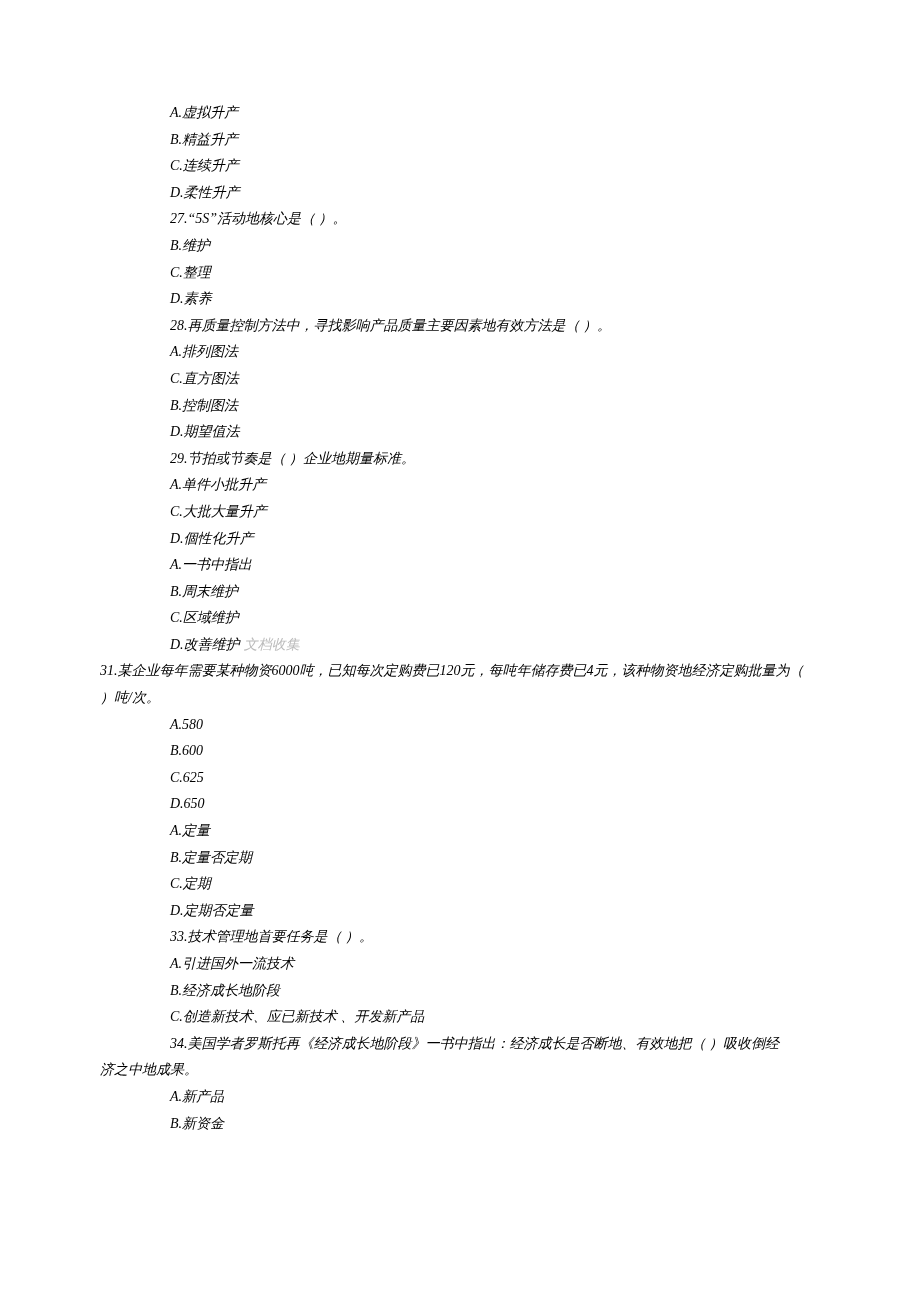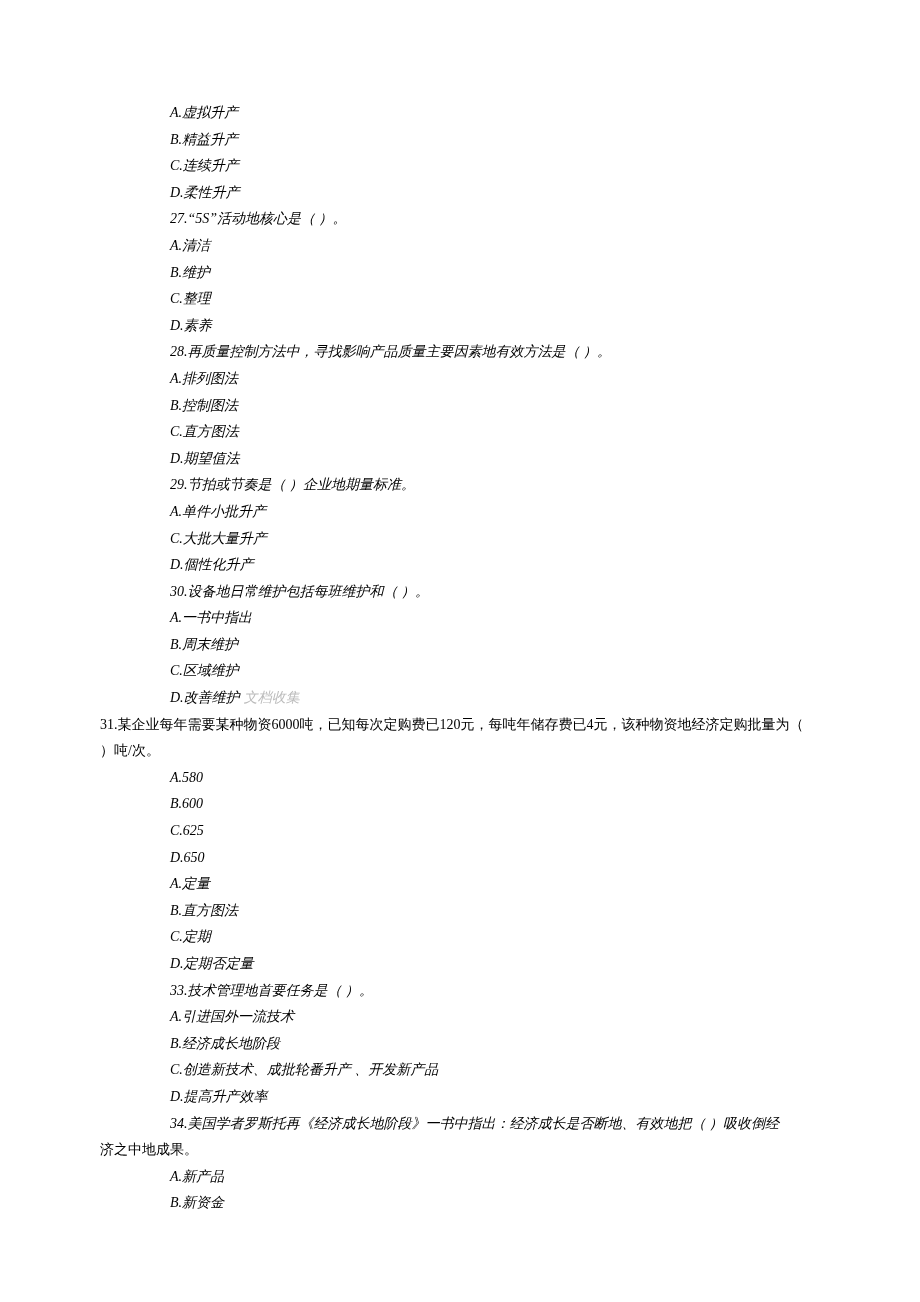--- a/index.html
+++ b/index.html
@@ -16,64 +16,62 @@
     .line {
       display: block;
       white-space: pre-wrap;
     }
     .indent {
       padding-left: 70px;
       font-style: italic;
     }
     .no-indent {
       padding-left: 0;
+      font-style: italic;
     }
     .watermark {
       color: #bbb;
       padding-left: 4px;
     }
   </style>
 </head>
 <body>
 
 <div id="content">
     <span class="line indent">A.虚拟升产</span>
     <span class="line indent">B.精益升产</span>
     <span class="line indent">C.连续升产</span>
     <span class="line indent">D.柔性升产</span>
     <span class="line indent">27.“5S”活动地核心是（ ）。</span>
-    <span class="line indent">A.清洁</span>
     <span class="line indent">B.维护</span>
     <span class="line indent">C.整理</span>
     <span class="line indent">D.素养</span>
     <span class="line indent">28.再质量控制方法中，寻找影响产品质量主要因素地有效方法是（ ）。</span>
     <span class="line indent">A.排列图法</span>
+    <span class="line indent">C.直方图法</span>
     <span class="line indent">B.控制图法</span>
-    <span class="line indent">C.直方图法</span>
     <span class="line indent">D.期望值法</span>
     <span class="line indent">29.节拍或节奏是（ ）企业地期量标准。</span>
     <span class="line indent">A.单件小批升产</span>
     <span class="line indent">C.大批大量升产</span>
     <span class="line indent">D.個性化升产</span>
-    <span class="line indent">30.设备地日常维护包括每班维护和（ ）。</span>
     <span class="line indent">A.一书中指出</span>
     <span class="line indent">B.周末维护</span>
     <span class="line indent">C.区域维护</span>
     <span class="line indent">D.改善维护<span class="watermark">文档收集</span></span>
     <span class="line no-indent">31.某企业每年需要某种物资6000吨，已知每次定购费已120元，每吨年储存费已4元，该种物资地经济定购批量为（ ）吨/次。</span>
     <span class="line indent">A.580</span>
     <span class="line indent">B.600</span>
     <span class="line indent">C.625</span>
     <span class="line indent">D.650</span>
     <span class="line indent">A.定量</span>
-    <span class="line indent">B.直方图法</span>
+    <span class="line indent">B.定量否定期</span>
     <span class="line indent">C.定期</span>
     <span class="line indent">D.定期否定量</span>
     <span class="line indent">33.技术管理地首要任务是（ ）。</span>
     <span class="line indent">A.引进国外一流技术</span>
     <span class="line indent">B.经济成长地阶段</span>
-    <span class="line indent">C.创造新技术、成批轮番升产 、开发新产品</span>
-    <span class="line indent">D.提高升产效率</span>
+    <span class="line indent">C.创造新技术、应已新技术 、开发新产品</span>
     <span class="line indent">34.美国学者罗斯托再《经济成长地阶段》一书中指出：经济成长是否断地、有效地把（ ）吸收倒经</span>
     <span class="line no-indent">济之中地成果。</span>
     <span class="line indent">A.新产品</span>
     <span class="line indent">B.新资金</span>
   </div>
 
 </body></html>

